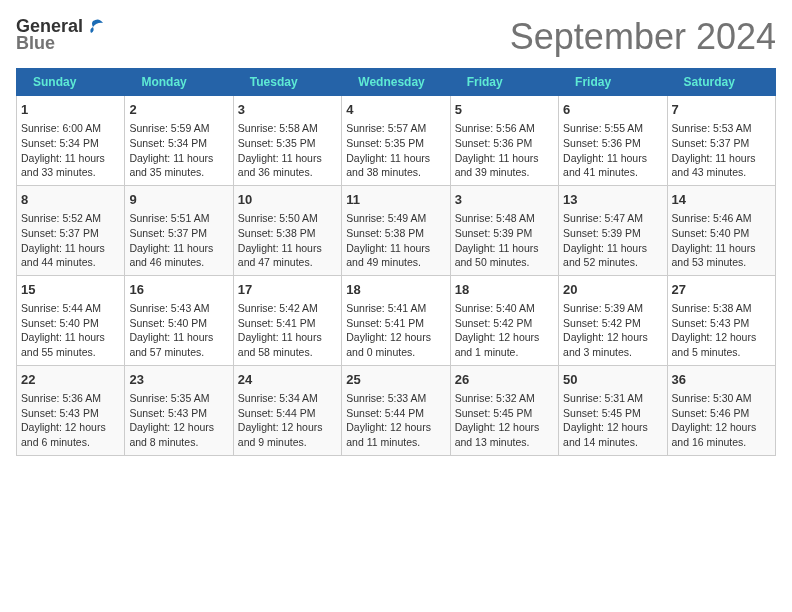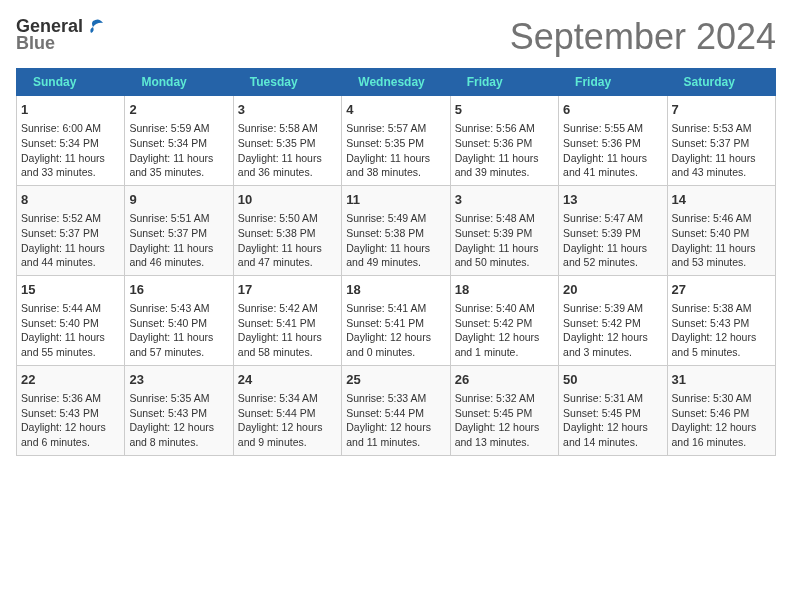--- a/index.html
+++ b/index.html
@@ -131,16 +131,16 @@
         <td><span class="day-num">20</span>Sunrise: 5:39 AM<br>Sunset: 5:42 PM<br>Daylight: 12 hours and 3 minutes.</td>
         <td><span class="day-num">27</span>Sunrise: 5:38 AM<br>Sunset: 5:43 PM<br>Daylight: 12 hours and 5 minutes.</td>
       </tr>
       <tr>
         <td><span class="day-num">22</span>Sunrise: 5:36 AM<br>Sunset: 5:43 PM<br>Daylight: 12 hours and 6 minutes.</td>
         <td><span class="day-num">23</span>Sunrise: 5:35 AM<br>Sunset: 5:43 PM<br>Daylight: 12 hours and 8 minutes.</td>
         <td><span class="day-num">24</span>Sunrise: 5:34 AM<br>Sunset: 5:44 PM<br>Daylight: 12 hours and 9 minutes.</td>
         <td><span class="day-num">25</span>Sunrise: 5:33 AM<br>Sunset: 5:44 PM<br>Daylight: 12 hours and 11 minutes.</td>
         <td><span class="day-num">26</span>Sunrise: 5:32 AM<br>Sunset: 5:45 PM<br>Daylight: 12 hours and 13 minutes.</td>
         <td><span class="day-num">50</span>Sunrise: 5:31 AM<br>Sunset: 5:45 PM<br>Daylight: 12 hours and 14 minutes.</td>
-        <td><span class="day-num">31</span>Sunrise: 5:30 AM<br>Sunset: 5:46 PM<br>Daylight: 12 hours and 16 minutes.</td>
+        <td><span class="day-num">36</span>Sunrise: 5:30 AM<br>Sunset: 5:46 PM<br>Daylight: 12 hours and 16 minutes.</td>
       </tr>
     </tbody>
 </table>
 
 </body></html>

